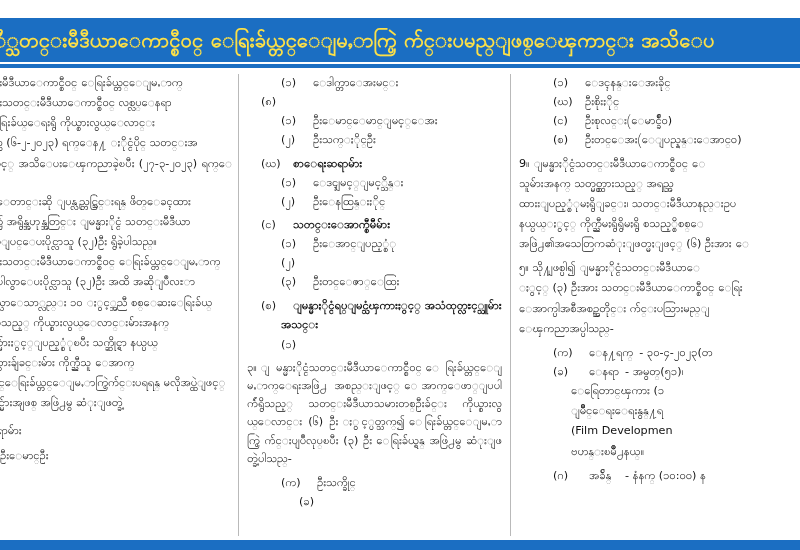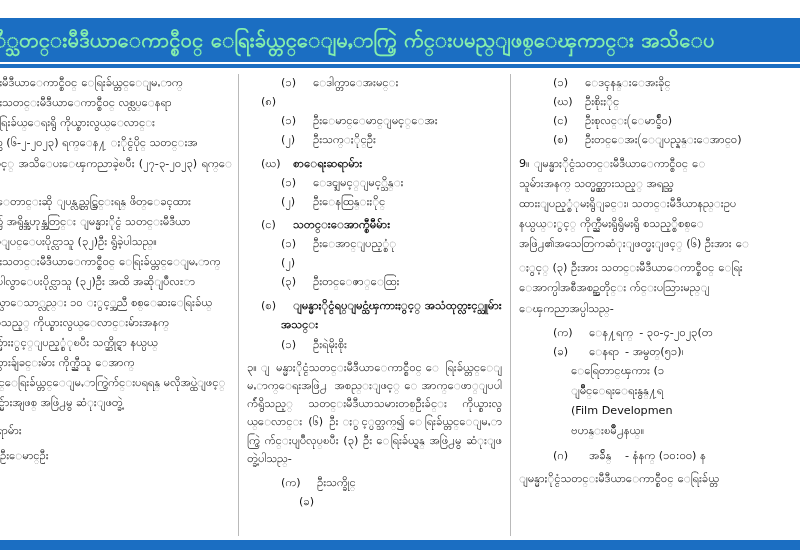--- a/index.html
+++ b/index.html
@@ -21,21 +21,21 @@
     box-sizing: border-box;
   }
   
   .top-strip {
     height: 18px;
     background: #ffffff;
   }
   
   .headline-band {
     background: #1b6ec2;
-    color: #86efac;
+    color: #fde047;
     height: 44px;
     display: flex;
     align-items: center;
     overflow: hidden;
     white-space: nowrap;
   }
   .headline-text {
     font-size: 20px;
     font-weight: bold;
     letter-spacing: 0.2px;
@@ -207,21 +207,20 @@
       </div>
 
       <div class="gap-s"></div>
       <div class="num-item indent-1">
         <span class="lbl">(စ)</span>
         <span class="txt sec-head">ျမန္မာႏိုင္ငံရပ္ျမင္သံၾကားႏွင့္  အသံထုတ္လႊင့္သူမ်ား</span>
       </div>
       <p class="para indent-2 sec-head">အသင္း</p>
       <div class="num-item indent-2">
         <span class="lbl">(၁)</span>
-        <span class="txt">ဦးရဲမိုးစိုး</span>
       </div>
 
       <div class="gap-s"></div>
       <p class="para">၃။    ျမန္မာႏိုင္ငံသတင္းမီဒီယာေကာင္စီဝင္ ေရြးခ်ယ္တင္ေျမႇာက္ေရးအဖြဲ႕ အစည္းျဖင့္ ေအာက္ေဖာ္ျပပါက်ဴရွိသည့္ သတင္းမီဒီယာသမားတစ္ဦးခ်င္း ကိုယ္စားလွယ္ေလာင္း (၆) ဦး ႏွင့္ပတ္သက္၍ ေရြးခ်ယ္တင္ေျမႇာက္ပြဲ က်င္းပျပဳလုပ္ၿပီး (၃) ဦး ေရြးခ်ယ္ရန္ အဖြဲ႕မွ ဆံုးျဖတ္ခဲ့ပါသည္-</p>
 
       <div class="gap-s"></div>
       <div class="num-item indent-2">
         <span class="lbl wide">(က)</span>
         <span class="txt">ဦးသက္ခိုင္</span>
       </div>
@@ -249,20 +248,21 @@
       </div>
 
       <div class="gap-s"></div>
       <p class="para">9။    ျမန္မာႏိုင္ငံသတင္းမီဒီယာေကာင္စီဝင္ ေ</p>
       <p class="para">သူမ်ားအနက္    သတ္မွတ္ထားသည့္ အရည္အ</p>
       <p class="para">ထားးျပည့္စံုမႈရွိျခင္း၊ သတင္းမီဒီယာနည္းဥပ</p>
       <p class="para">နယ္ပယ္ႏွင့္  ကိုက္ညီမႈရွိရွိမႈရွိ   စသည့္စိစစ္ေ</p>
       <p class="para">အဖြဲ႕၏အသေတြကဆံုးျဖတ္မႈျဖင့္ (၆) ဦးအား ေ</p>
 
       <div class="gap-s"></div>
+      <p class="para">၅။    သို႔ျဖစ္ပါ၍ ျမန္မာႏိုင္ငံသတင္းမီဒီယာေ</p>
       <p class="para">ႏွင့္ (၃) ဦးအား သတင္းမီဒီယာေကာင္စီဝင္ ေရြး</p>
       <p class="para">ေအာက္ပါအစီအစဥ္အတိုင္း က်င္းပသြားမည္ျ</p>
       <p class="para">ေၾကညာအပ္ပါသည္-</p>
 
       <div class="gap-s"></div>
       <div class="num-item indent-2">
         <span class="lbl wide">(က)</span>
         <span class="lbl wide">ေန႔ရက္</span>
         <span class="txt">-  ၃၀-၄-၂၀၂၃(တ</span>
       </div>
@@ -277,19 +277,18 @@
       <p class="para indent-3">ဗဟန္းၿမိဳ႕နယ္။</p>
 
       <div class="gap-s"></div>
       <div class="num-item indent-2">
         <span class="lbl wide">(ဂ)</span>
         <span class="lbl wide">အခ်ိန္</span>
         <span class="txt">-  နံနက္ (၁၀:၀၀) န</span>
       </div>
 
       <div class="gap-s"></div>
-      <p class="para">ျမန္မာႏိုင္ငံသတင္းမီဒီယာေကာင္စီဝင္ ေရြးခ်ယ္တ</p>
     </div>
 
   </div>
 
   <div class="bottom-band"></div>
 </div>
 
 </body></html>

